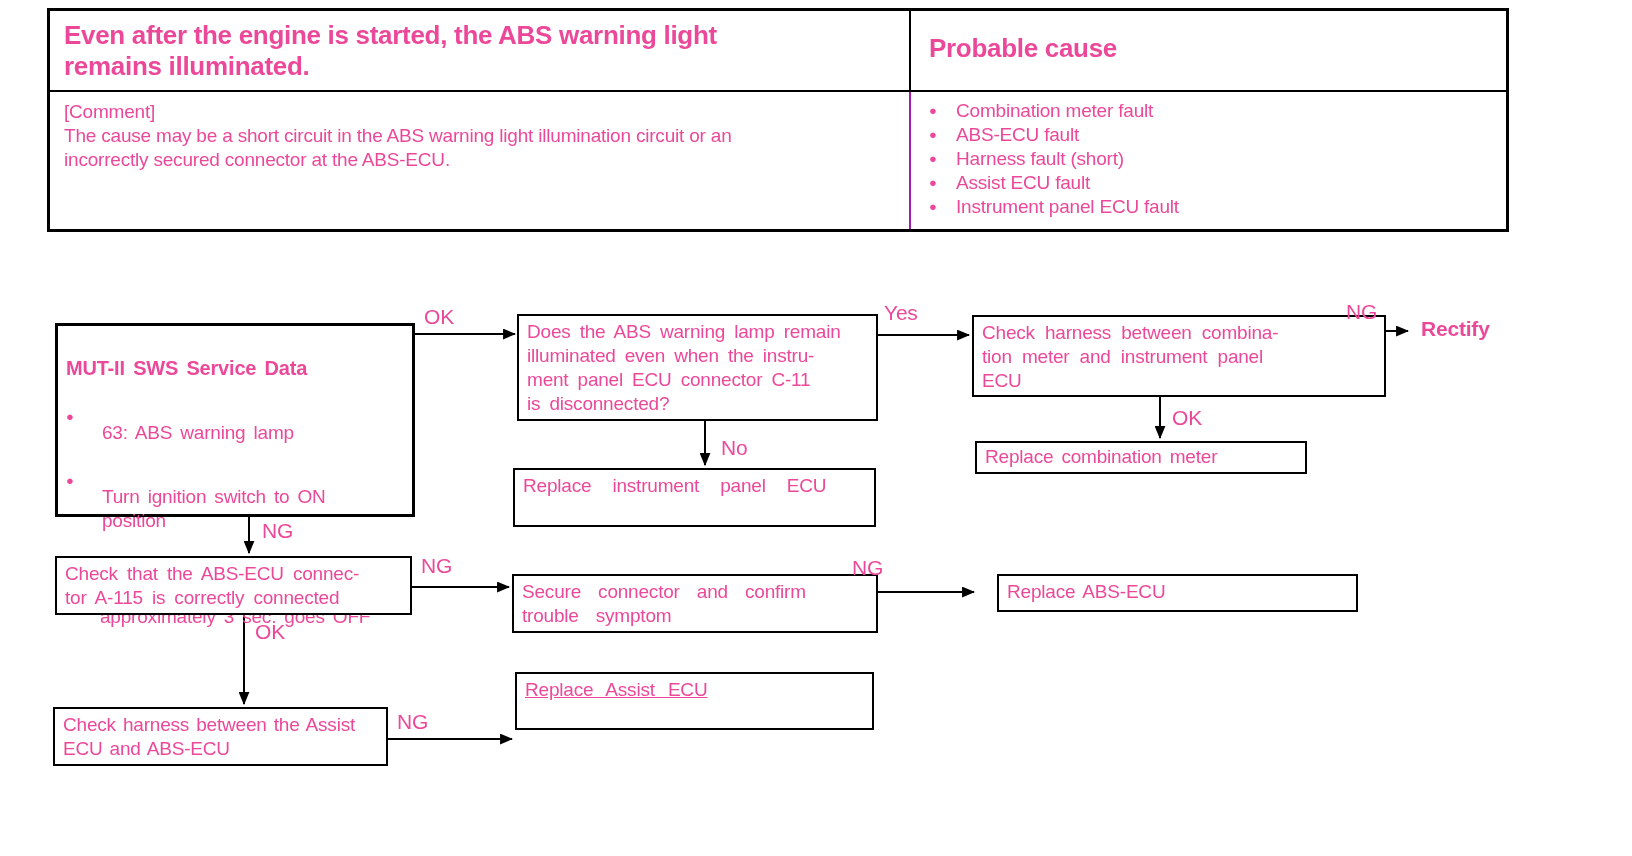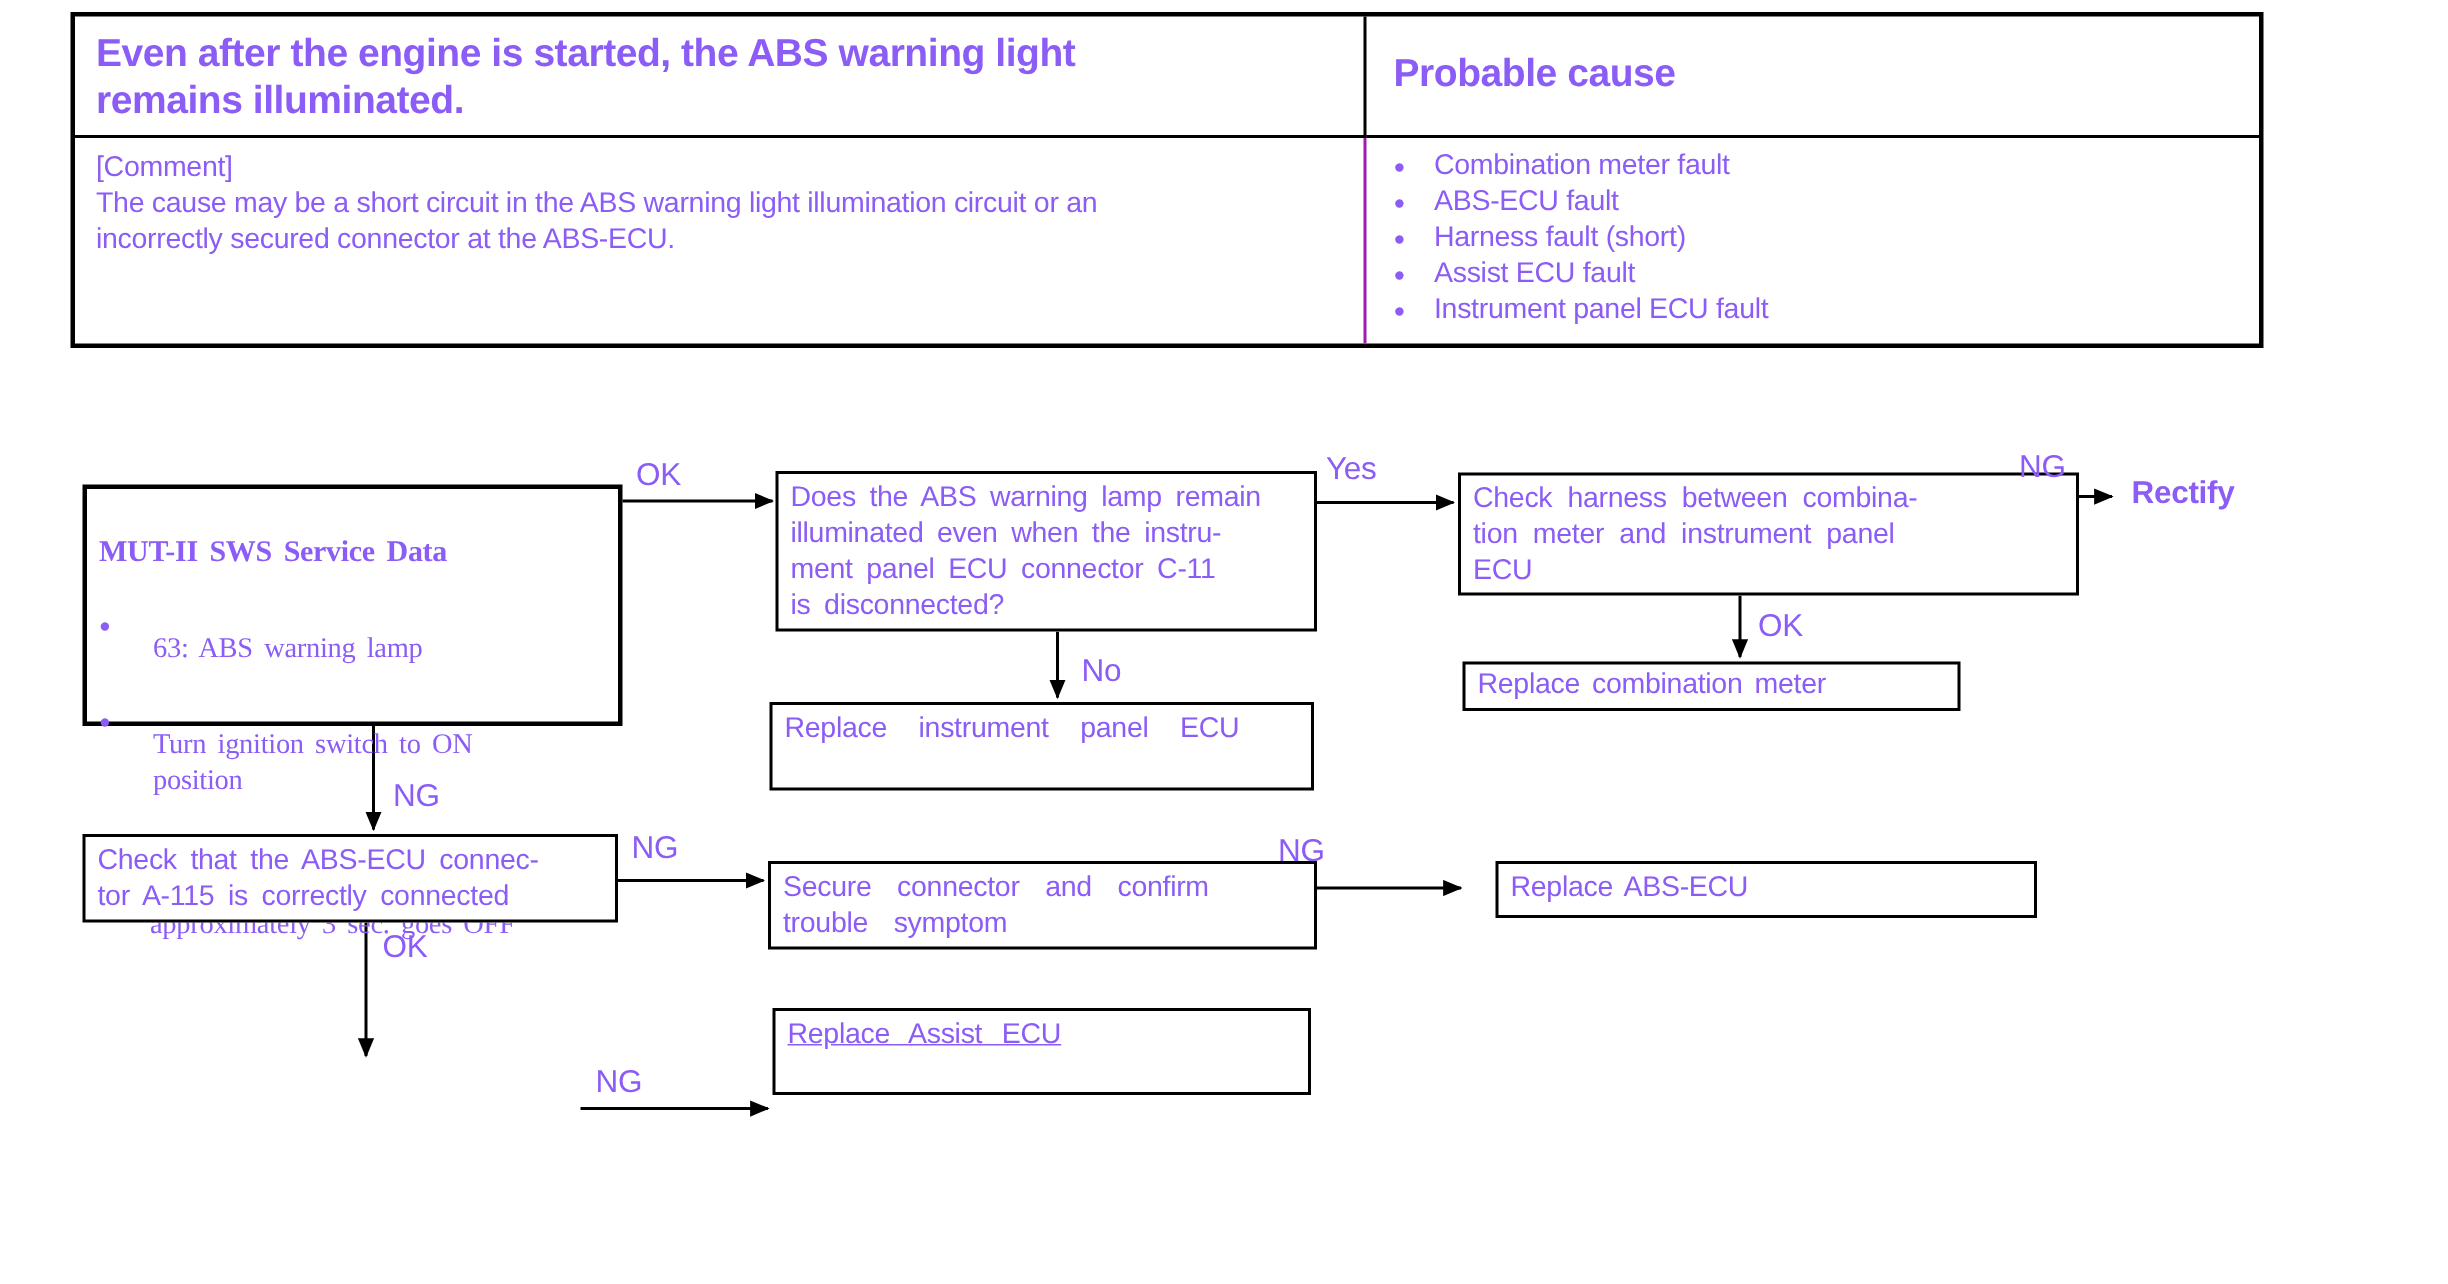--- a/index.html
+++ b/index.html
@@ -1,19 +1,19 @@
 <!DOCTYPE html>
 <html><head>
 <meta charset="utf-8">
 <style>
   html,body{margin:0;padding:0;background:#fff;}
   .canvas{
     position:relative;
     width:1632px;height:856px;
-    background:#fff;color:#8b5cf6;
+    background:#fff;color:#ec4899;
     font-family:"Liberation Sans", sans-serif;
     overflow:hidden;
   }
   
   .info-table{
     position:absolute;left:47px;top:8px;
     width:1462px;height:224px;
     border:3px solid #000;box-sizing:border-box;
     display:grid;
     grid-template-columns:861px 1fr;
@@ -103,21 +103,21 @@
     <path d="M1337,331 H1408" stroke="#000" stroke-width="2" fill="none" marker-end="url(#arw)"></path>
     <path d="M1160,397 V438" stroke="#000" stroke-width="2" fill="none" marker-end="url(#arw)"></path>
     <path d="M705,421 V465" stroke="#000" stroke-width="2" fill="none" marker-end="url(#arw)"></path>
     <path d="M249,484 V553" stroke="#000" stroke-width="2" fill="none" marker-end="url(#arw)"></path>
     <path d="M411,587 H509" stroke="#000" stroke-width="2" fill="none" marker-end="url(#arw)"></path>
     <path d="M244,615 V704" stroke="#000" stroke-width="2" fill="none" marker-end="url(#arw)"></path>
     <path d="M849,592 H974" stroke="#000" stroke-width="2" fill="none" marker-end="url(#arw)"></path>
     <path d="M387,739 H512" stroke="#000" stroke-width="2" fill="none" marker-end="url(#arw)"></path>
   </svg>
 
-  <div class="flow-box box-mut" style="left:55px;top:323px;width:360px;height:161px;font-family:Liberation Serif, serif;">
+  <div class="flow-box box-mut" style="left:55px;top:323px;width:360px;height:194px;">
     <div class="mut-title">MUT-II SWS Service Data</div>
     <div class="mut-row">
       <span class="bullet">●</span>
       <span class="mut-item">63: ABS warning lamp</span>
     </div>
     <div class="mut-row">
       <span class="bullet">●</span>
       <span class="mut-item">Turn ignition switch to ON
 position</span>
     </div>
@@ -141,20 +141,22 @@
   <div class="flow-box ws-wide" style="left:513px;top:468px;width:363px;height:59px;">Replace instrument panel ECU</div>
 
   <div class="flow-box" style="left:55px;top:556px;width:357px;height:59px;word-spacing:4px;">Check that the ABS-ECU connec-
 tor A-115 is correctly connected</div>
 
   <div class="flow-box ws-med" style="left:512px;top:574px;width:366px;height:59px;">Secure connector and confirm
 trouble symptom</div>
 
   <div class="flow-box" style="left:977px;top:574px;width:361px;height:38px;padding:4px 8px;margin-left:20px;">Replace ABS-ECU</div>
 
+  <div class="flow-box" style="left:53px;top:707px;width:335px;height:59px;word-spacing:2px;">Check harness between the Assist
+ECU and ABS-ECU</div>
 
   <div class="flow-box ws-8" style="left:515px;top:672px;width:359px;height:58px;text-decoration:underline;">Replace Assist ECU</div>
 
   <div class="edge-label" style="left:424px;top:305px;">OK</div>
   <div class="edge-label" style="left:884px;top:301px;">Yes</div>
   <div class="edge-label" style="left:1346px;top:300px;">NG</div>
   <div class="edge-label" style="left:1172px;top:406px;">OK</div>
   <div class="edge-label" style="left:721px;top:436px;">No</div>
   <div class="edge-label" style="left:262px;top:519px;">NG</div>
   <div class="edge-label" style="left:421px;top:554px;">NG</div>

